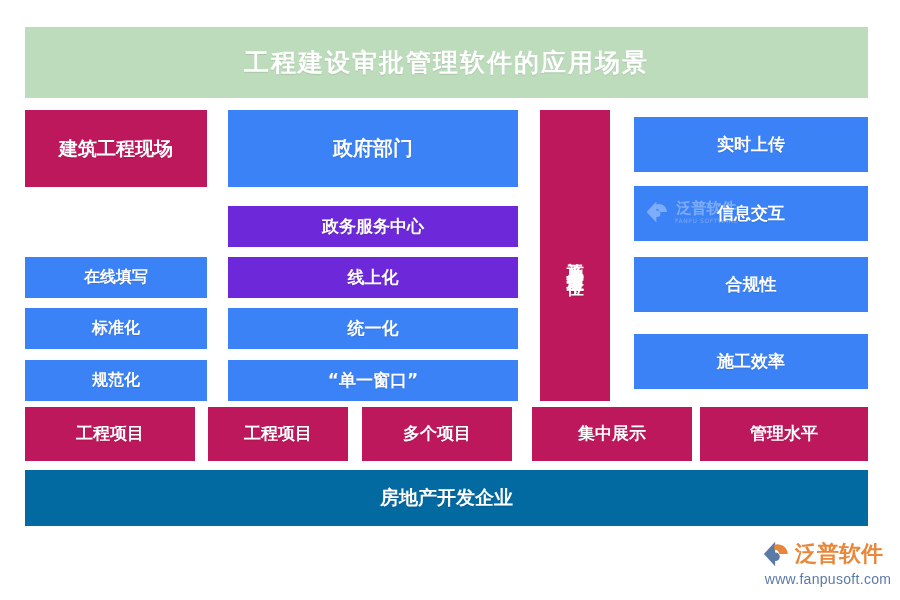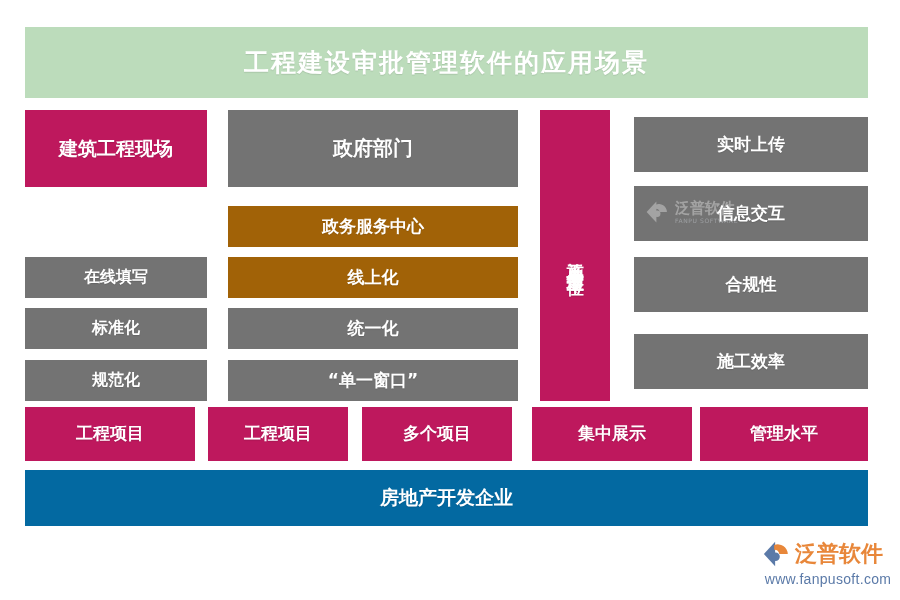--- a/index.html
+++ b/index.html
@@ -3,21 +3,21 @@
 <meta charset="utf-8">
 <style>
   html,body{margin:0;padding:0;}
   body{
     width:900px;height:600px;
     background:#ffffff;
     font-family:"DejaVu Sans","Liberation Sans",sans-serif;
     overflow:hidden;
     position:relative;
   }
-  .canvas{position:relative;width:728px;height:600px;}
+  .canvas{position:relative;width:728px;height:600px;text-align:center;}
 
   
   .banner{
     position:absolute;left:25px;top:27px;width:843px;height:71px;
     background:#BCDCBB;
     display:flex;align-items:center;justify-content:center;
   }
   .banner-text{
     color:#ffffff;font-size:25px;font-weight:bold;letter-spacing:2px;
     text-shadow:0 1px 1px rgba(0,0,0,.10);
@@ -26,22 +26,22 @@
   
   .box{
     position:absolute;
     display:flex;align-items:center;justify-content:center;
     color:#ffffff;font-weight:bold;
     text-shadow:0 1px 1px rgba(0,0,0,.12);
     box-sizing:border-box;
     line-height:1.15;
   }
   .c-darkblue{background:#be185d;}
-  .c-cyan{background:#737373;}
-  .c-green{background:#a16207;}
+  .c-cyan{background:#3b82f6;}
+  .c-green{background:#6d28d9;}
   .c-periwinkle{background:#0369a1;}
 
   
   .l-head{left:25px;top:110px;width:182px;height:77px;font-size:19px;}
   .l-r2{left:25px;top:206px;width:182px;height:41px;font-size:16px;}
   .l-r3{left:25px;top:257px;width:182px;height:41px;font-size:16px;}
   .l-r4{left:25px;top:308px;width:182px;height:41px;font-size:16px;}
   .l-r5{left:25px;top:360px;width:182px;height:41px;font-size:16px;}
 
   

